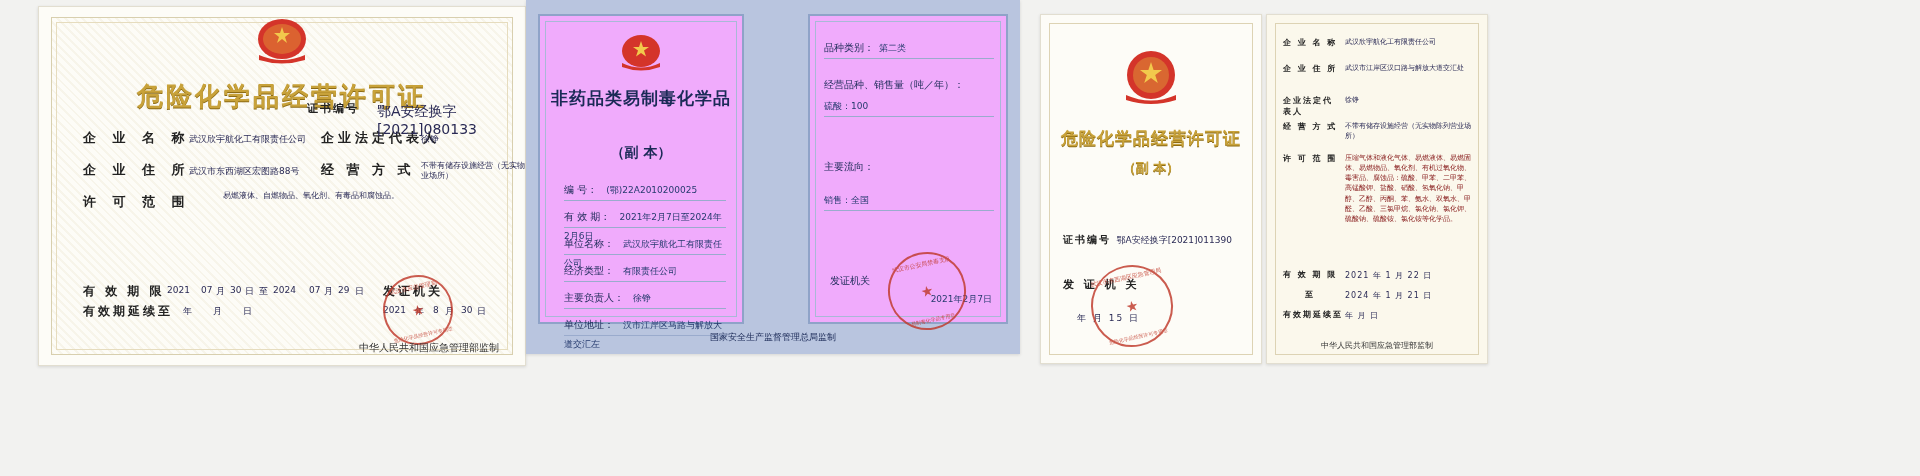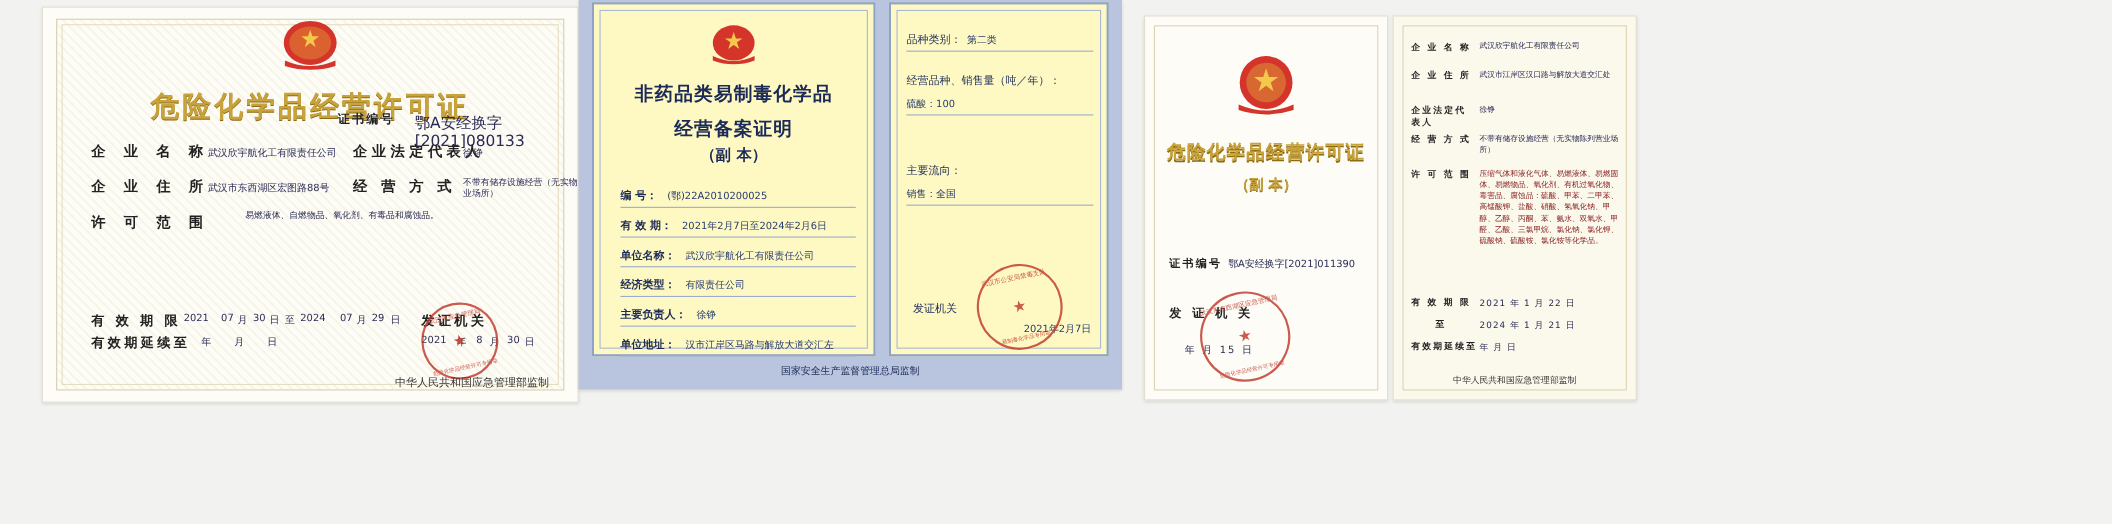--- a/index.html
+++ b/index.html
@@ -114,50 +114,50 @@
   
   .cert2 {
     position: absolute;
     left: 526px; top: 0px;
     width: 494px; height: 354px;
     background: #b9c5df;
     box-shadow: 0 1px 3px rgba(0,0,0,0.12);
     overflow: hidden;
   }
   .c2-page {
-    position: absolute; top: 2px; bottom: 30px;
-    background: #fef9c3;
+    position: absolute; top: 14px; bottom: 30px;
+    background: #f0abfc;
     border: 2px solid #8fa3c8;
   }
   .c2-page:before {
     content: ""; position: absolute; left: 5px; top: 5px; right: 5px; bottom: 5px;
     border: 1px solid #a9b8d6;
   }
-  .c2-left { left: 12px; width: 258px; }
+  .c2-left { left: 12px; width: 206px; }
   .c2-right { left: 282px; width: 200px; }
   .emblem2 {
     position: absolute; left: 50%; top: 16px; transform: translateX(-50%);
     width: 48px; height: 40px;
   }
   .c2-title {
     position: absolute; left: 0; right: 0; top: 66px;
     text-align: center;
     font-family: "DejaVu Serif", "Liberation Serif", serif;
     font-weight: bold; font-size: 17px; color: #1b2a57;
     line-height: 1.9; letter-spacing: 1px;
   }
   .c2-sub {
     position: absolute; left: 0; right: 0; top: 128px;
     text-align: center;
     font-family: "DejaVu Serif", "Liberation Serif", serif;
     font-weight: bold; font-size: 14px; color: #1b2a57;
   }
   .c2-fields { position: absolute; left: 24px; right: 16px; top: 162px; }
   .c2-f { position: relative; height: 27px; }
-  .c2-f .k { font-size: 10px; color: #1b2a57; font-weight: bold; }
+  .c2-f .k { font-size: 10px; color: #1b2a57; }
   .c2-f .v { font-size: 9px; color: #253a6e; margin-left: 4px; }
   .c2-f .line {
     position: absolute; left: 0; right: 0; bottom: 4px;
     border-bottom: 1px solid #9aabcd;
   }
   .c2-rfields { position: absolute; left: 14px; right: 12px; top: 20px; }
   .c2-rf { position: relative; margin-bottom: 4px; }
   .c2-rf .k { font-size: 10px; color: #1b2a57; }
   .c2-rf .v { font-size: 9px; color: #253a6e; }
   .c2-rf .line { border-bottom: 1px solid #9aabcd; margin-top: 3px; }
@@ -334,21 +334,20 @@
   <div class="cert2">
 
     <div class="c2-page c2-left">
       <svg class="emblem2" viewBox="0 0 48 40">
         <ellipse cx="24" cy="19" rx="19" ry="16" fill="#d4342a"></ellipse>
         <polygon points="24,9 26,15 32,15 27,18.5 29,24.5 24,21 19,24.5 21,18.5 16,15 22,15" fill="#f2c94c"></polygon>
         <path d="M5 31 Q24 40 43 31 L43 35 Q24 42 5 35 Z" fill="#d4342a"></path>
       </svg>
       <div class="c2-title">
         <div>非药品类易制毒化学品</div>
-        <div>经营备案证明</div>
       </div>
       <div class="c2-sub">（副 本）</div>
 
       <div class="c2-fields">
         <div class="c2-f">
           <span class="k">编 号：</span>
           <span class="v">(鄂)22A2010200025</span>
           <div class="line"></div>
         </div>
         <div class="c2-f">
@@ -386,21 +385,21 @@
           <span class="v">第二类</span>
           <div class="line"></div>
         </div>
         <div class="c2-rf" style="margin-top:14px">
           <span class="k">经营品种、销售量（吨／年）：</span>
           <div class="v" style="margin-top:8px">硫酸：100</div>
           <div class="line"></div>
         </div>
         <div class="c2-rf" style="margin-top:38px">
           <span class="k">主要流向：</span>
-          <div class="v" style="margin-top:8px">销售：全国</div>
+          <div class="v" style="margin-top:20px">销售：全国</div>
           <div class="line"></div>
         </div>
       </div>
 
       <div class="c2-issue">发证机关</div>
       <div class="c2-date">2021年2月7日</div>
 
       <div class="seal" style="left:78px; top:236px; width:78px; height:78px;">
         <span class="txt">武汉市公安局禁毒支队</span>
         <span class="star">★</span>

